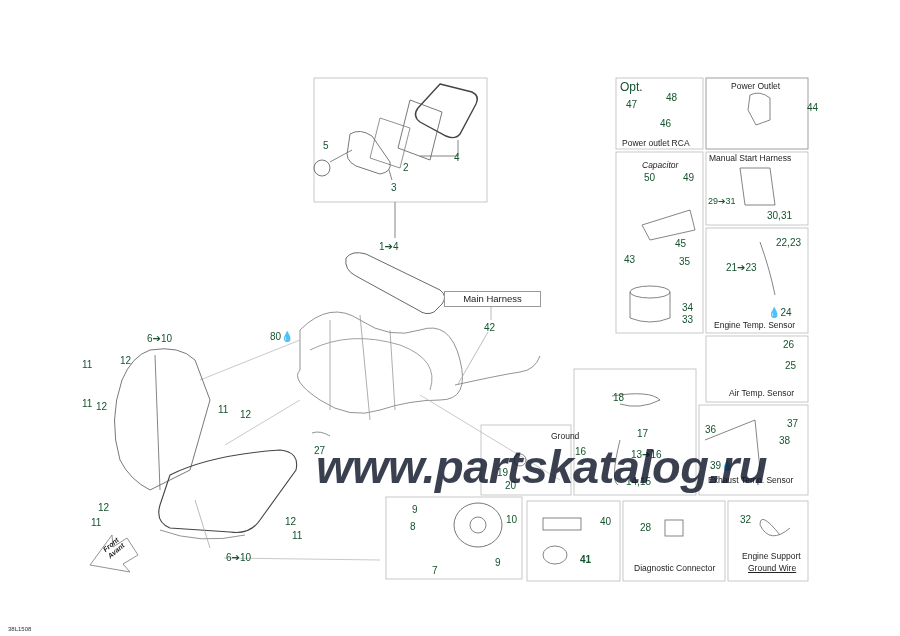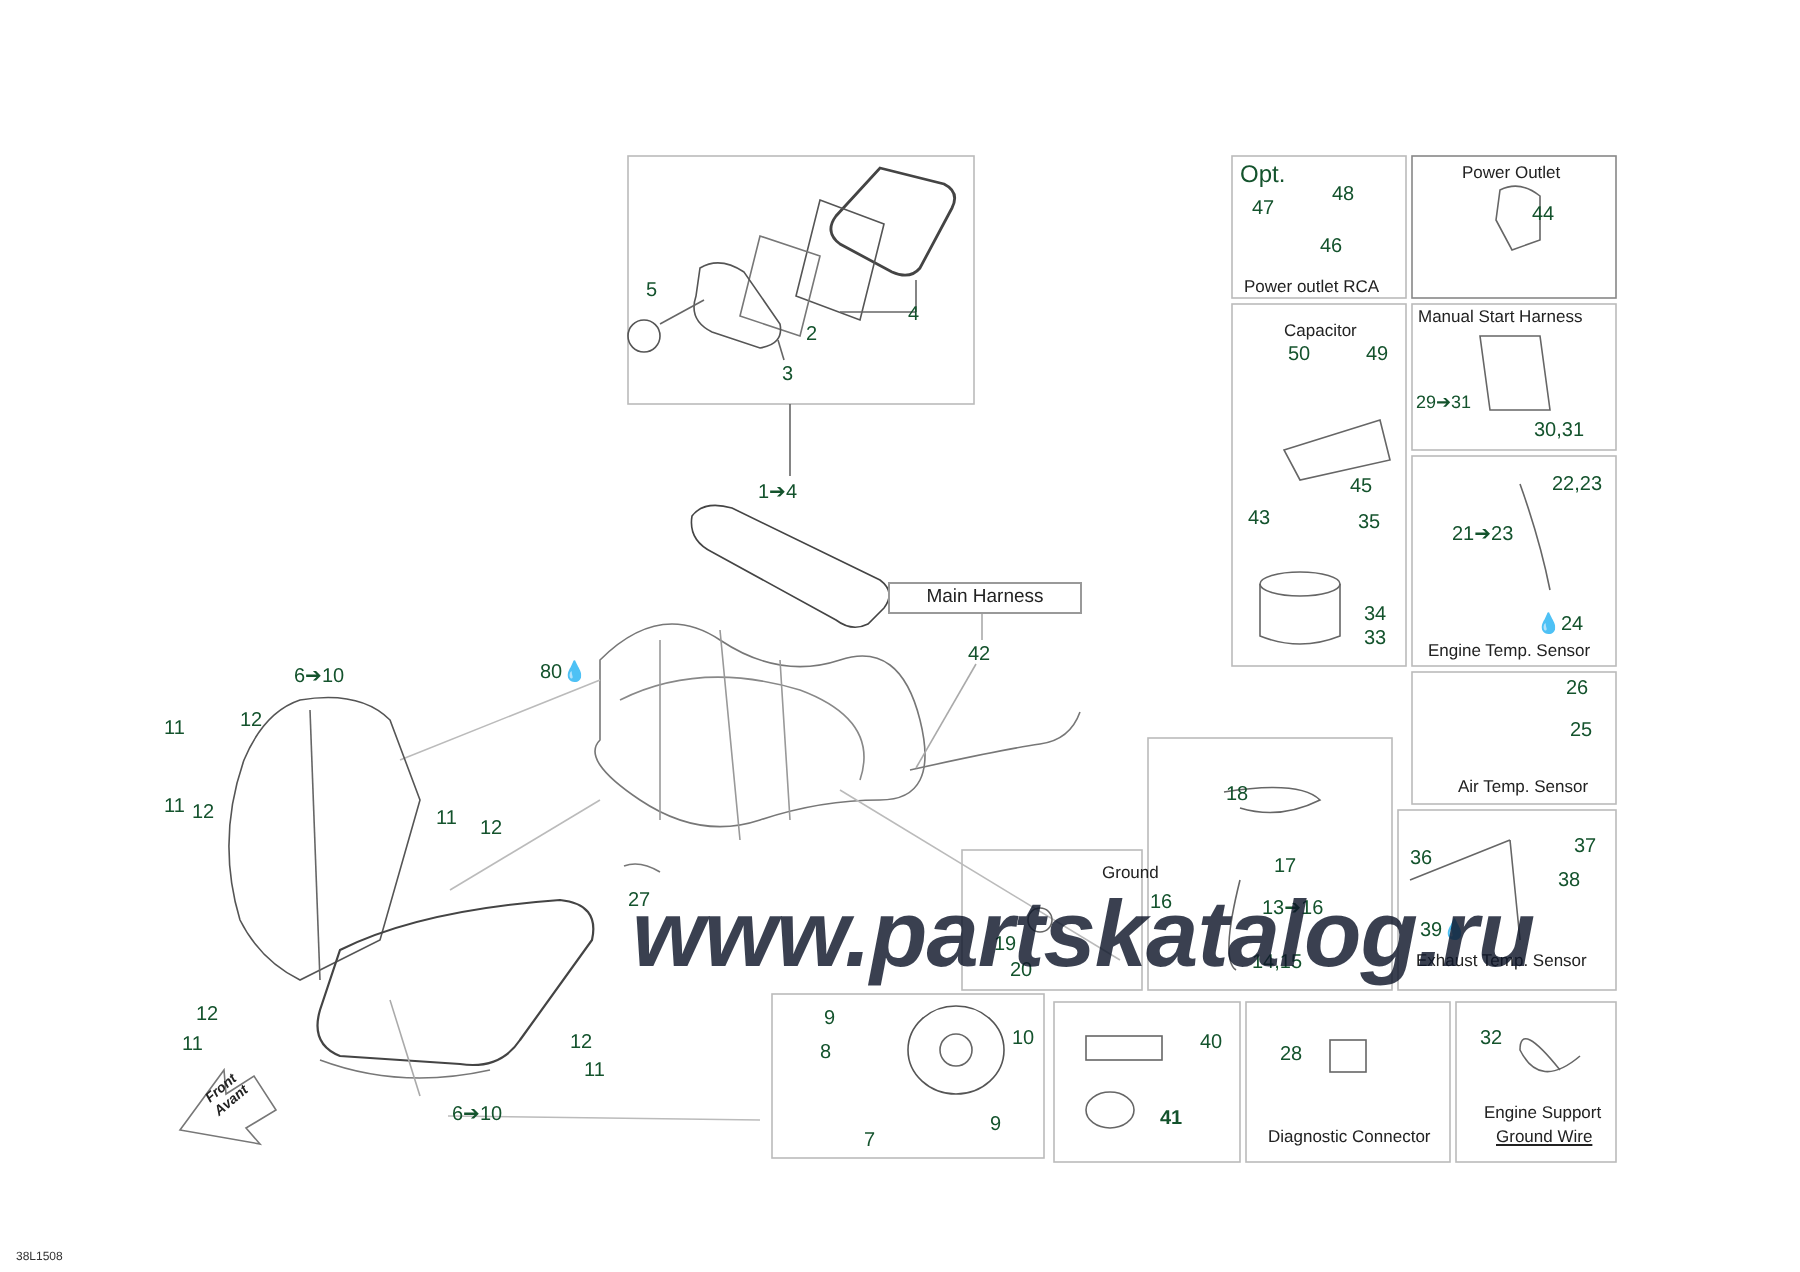--- a/index.html
+++ b/index.html
@@ -134,25 +134,25 @@
 <div>
   <span class="lbl" style="left:620px;top:82px;font-size:12px;">Opt.</span>
   <span class="lbl" style="left:626px;top:99px;">47</span>
   <span class="lbl" style="left:666px;top:92px;">48</span>
   <span class="lbl" style="left:660px;top:118px;">46</span>
   <span class="cap" style="left:622px;top:138px;">Power outlet RCA</span>
 </div>
 
 <div>
   <span class="cap" style="left:731px;top:81px;">Power Outlet</span>
-  <span class="lbl" style="left:766px;top:102px;">44</span>
-</div>
-
-<div>
-  <span class="cap" style="left:642px;top:160px;">Capacitor</span>
+  <span class="lbl" style="left:807px;top:102px;">44</span>
+</div>
+
+<div>
+  <span class="cap" style="left:642px;top:160px;font-style:italic;">Capacitor</span>
   <span class="lbl" style="left:644px;top:172px;">50</span>
   <span class="lbl" style="left:683px;top:172px;">49</span>
   <span class="lbl" style="left:675px;top:238px;">45</span>
   <span class="lbl" style="left:624px;top:254px;">43</span>
   <span class="lbl" style="left:679px;top:256px;">35</span>
   <span class="lbl" style="left:682px;top:302px;">34</span>
   <span class="lbl" style="left:682px;top:314px;">33</span>
 </div>
 
 <div>

